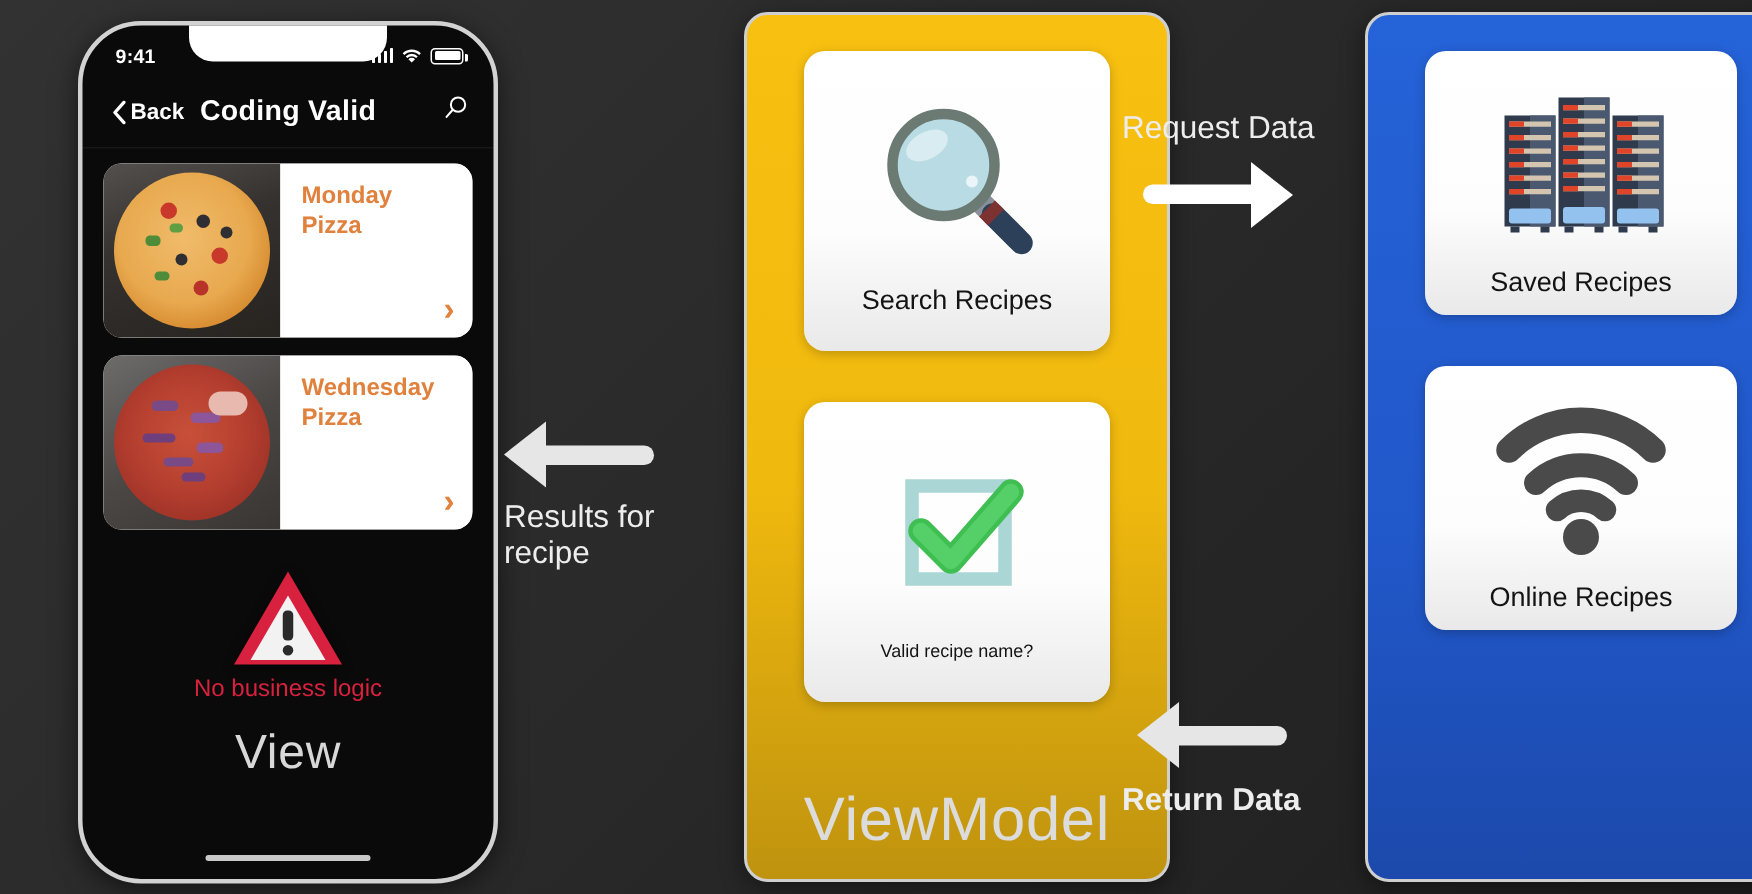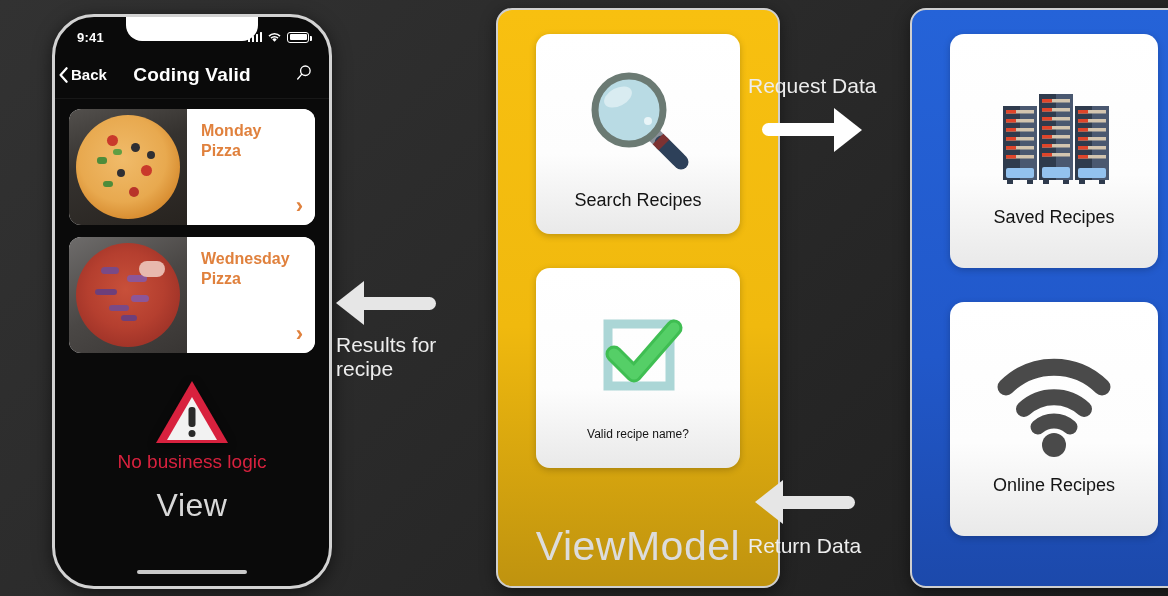--- a/index.html
+++ b/index.html
@@ -46,21 +46,21 @@
   .sig i:nth-child(3){ height: 8px; } .sig i:nth-child(4){ height: 10px; }
   .batt {
     width: 22px; height: 11px; border: 1.5px solid #fff; border-radius: 3px;
     position: relative;
   }
   .batt::before { content:""; position:absolute; inset:1.5px; background:#fff; border-radius:1px; }
   .batt::after { content:""; position:absolute; right:-3.5px; top:3px; width:2px; height:5px; background:#fff; border-radius:0 1px 1px 0; }
 
   .navbar {
     height: 48px; display: flex; align-items: center;
-    padding: 0 16px 0 4px; color: #fff; position: relative;
+    padding: 0 16px 0 20px; color: #fff; position: relative;
     border-bottom: 1px solid rgba(255,255,255,.06);
   }
   .nav-back { display: flex; align-items: center; gap: 3px; font-size: 15px; font-weight: bold; }
   .nav-title {
     position: absolute; left: 0; right: 0; text-align: center;
     font-size: 19px; font-weight: bold; letter-spacing: .2px; pointer-events: none;
   }
   .nav-search { margin-left: auto; z-index: 2; }
 
   .list { padding: 10px 14px 0 14px; }
@@ -103,21 +103,21 @@
   .tri::after {
     content:""; position:absolute; left:-25px; top:16px;
     border-left:25px solid transparent; border-right:25px solid transparent;
     border-bottom:43px solid #f2f2f2;
   }
   .bang {
     position: absolute; left: 50%; top: 26px; transform: translateX(-50%);
     width: 7px; height: 20px; background:#2a2a2a; border-radius: 3px; z-index: 3;
   }
   .bang::after { content:""; position:absolute; left:0; top:23px; width:7px; height:7px; background:#2a2a2a; border-radius:50%; }
-  .warn-text { color:#d8213e; font-size:19px; margin-top:8px; }
+  .warn-text { color:#d8213e; font-size:16px; margin-top:8px; }
   .view-label {
     text-align:center; color:#d8d8d8; font-size:32px; font-weight:300;
     margin-top: 14px; letter-spacing: .5px;
   }
   .home-ind {
     position:absolute; left:50%; bottom:12px; transform:translateX(-50%);
     width: 110px; height: 4px; border-radius: 3px; background:#c9c9c9;
   }
 
   
@@ -132,21 +132,21 @@
   .panel-repo { left: 876px; width: 288px; background: linear-gradient(180deg,#2563d8 0%,#2158ca 60%,#1c49ab 100%); }
 
   .tile {
     background: linear-gradient(180deg,#ffffff 0%,#fdfdfd 60%,#e9e9e9 100%);
     border-radius: 14px;
     display:flex; flex-direction:column; align-items:center; justify-content:center;
     box-shadow: 0 2px 7px rgba(0,0,0,.22);
   }
   .panel-vm .tile { width: 204px; height: 200px; margin-top: 24px; }
   .panel-vm .tile + .tile { margin-top: 34px; }
-  .panel-repo .tile { width: 208px; height: 234px; margin-top: 24px; }
+  .panel-repo .tile { width: 208px; height: 176px; margin-top: 24px; }
   .panel-repo .tile + .tile { margin-top: 34px; }
   .tile-label { font-size: 18px; color: #141414; margin-top: 6px; }
   .tile-label.sm { font-size: 12px; }
   .tile-art { height: 126px; display:flex; align-items:center; justify-content:center; width:100%; }
 
   .panel-title {
     margin-top: auto; margin-bottom: 16px;
     font-size: 41px; font-weight: 300; color:#dcdcdc; letter-spacing:.5px;
   }
 
@@ -156,21 +156,21 @@
   .arrow { display:flex; align-items:center; }
   .arrow .shaft { height: 13px; background:#fff; }
   .arrow .head { width:0; height:0; border-top:22px solid transparent; border-bottom:22px solid transparent; }
   .arrow.right .shaft { border-radius: 7px 0 0 7px; }
   .arrow.right .head { border-left: 28px solid #fff; }
   .arrow.left .shaft { border-radius: 0 7px 7px 0; }
   .arrow.left .head { border-right: 28px solid #e6e6e6; }
   .arrow.left .shaft { background:#e6e6e6; }
 
   #c-request { left: 748px; top: 74px; }
-  #c-return  { left: 748px; top: 480px; }
+  #c-return  { left: 748px; top: 468px; font-weight: bold; }
   #c-results { left: 336px; top: 281px; }
 </style>
 </head>
 <body>
 
 <div class="stage">
 
   <div class="phone">
     <div class="notch"></div>
 

